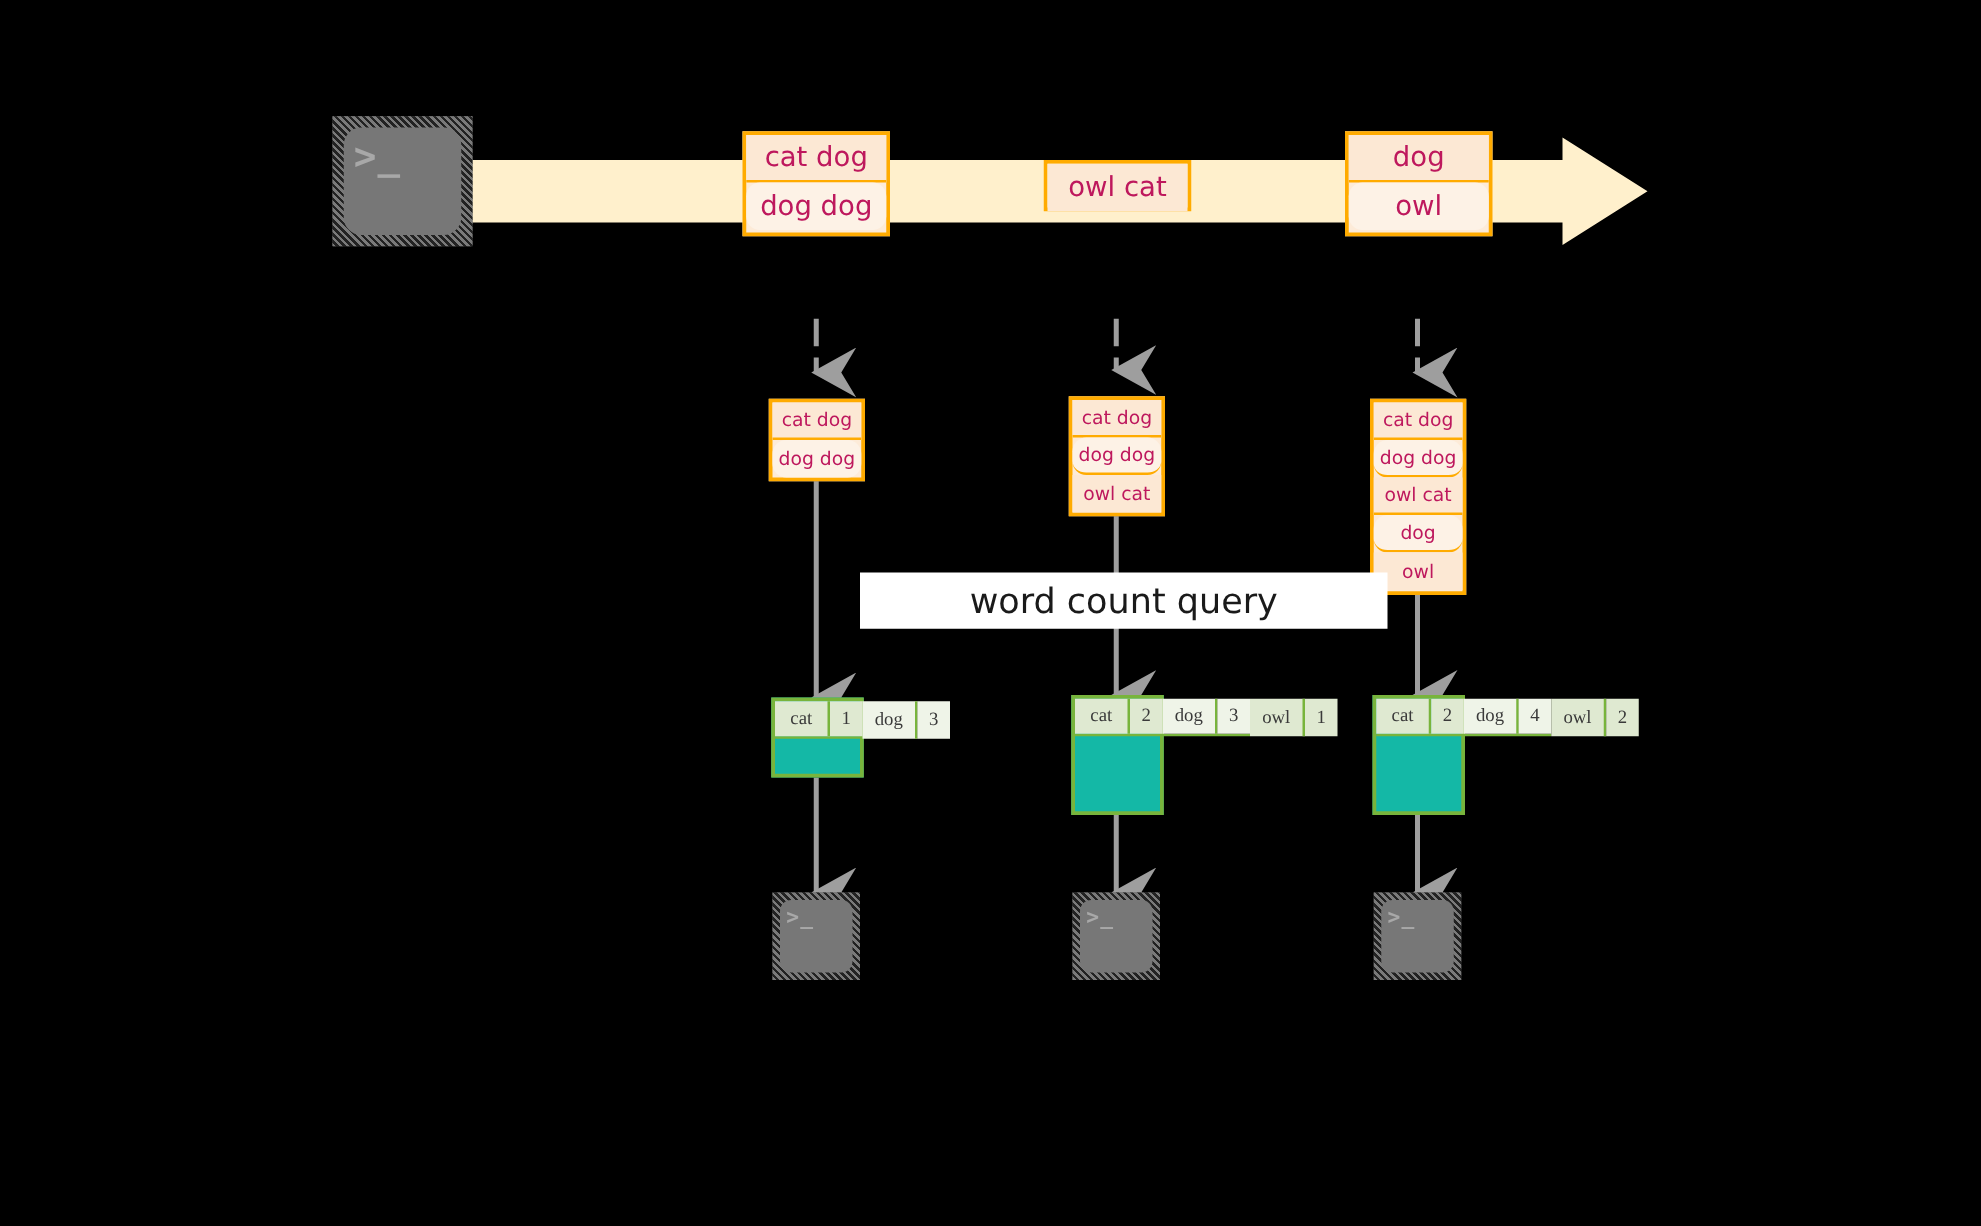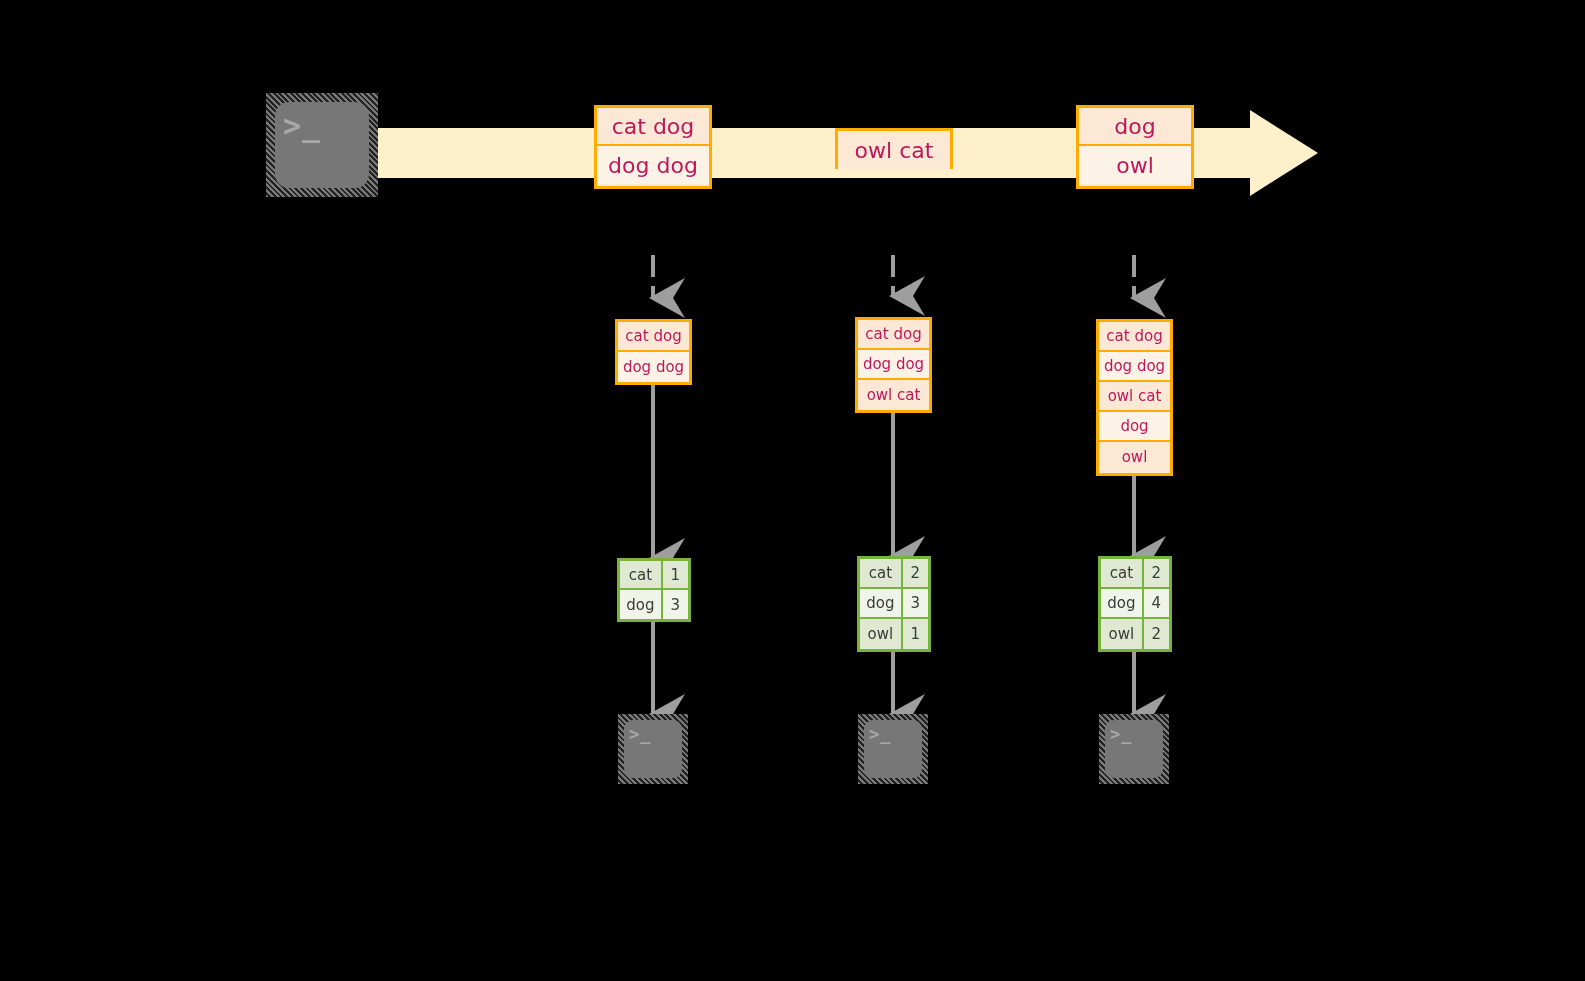--- a/index.html
+++ b/index.html
@@ -62,34 +62,34 @@
   .recrow {
     display: flex;
     align-items: center;
     justify-content: center;
     color: #be185d;
     background: #FCE8D4;
     border-bottom: 2px solid #FFAB00;
     white-space: nowrap;
   }
   .recrow:last-child { border-bottom: none; }
-  .recrow.alt { background: #FDF2E6; }
+  .recrow.alt { background: #FDF2E6; border-radius: 11px; }
 
   
   .recbox.top .recrow { height: 38px; font-size: 22px; }
   
   .recbox.mid .recrow { height: 30px; font-size: 15px; }
 
   
   .greenbox {
     position: absolute;
     border: 3px solid #78B43C;
-    background: #0f172a;
-    display: flex;
-    flex-direction: column;
+    background: #14b8a6;
+    display: flex;
+    font-family: Liberation Serif, serif;
   }
   .greenrow {
     display: flex;
     height: 30px;
     border-bottom: 2px solid #78B43C;
   }
   .greenrow:last-child { border-bottom: none; }
   .greenrow .k, .greenrow .v {
     display: flex; align-items: center; justify-content: center;
     color: #3a3a3a; font-size: 15px;
@@ -187,20 +187,21 @@
   </div>
 
   <div class="recbox mid" style="left:1096px; top:319px; width:77px; height:157px;">
     <div class="recrow">cat dog</div>
     <div class="recrow alt">dog dog</div>
     <div class="recrow">owl cat</div>
     <div class="recrow alt">dog</div>
     <div class="recrow">owl</div>
   </div>
 
+  <div class="querylabel">word count query</div>
 
   <div class="greenbox" style="left:617px; top:558px; width:74px; height:64px;">
     <div class="greenrow">
       <div class="k">cat</div>
       <div class="v">1</div>
     </div>
     <div class="greenrow alt">
       <div class="k">dog</div>
       <div class="v">3</div>
     </div>

